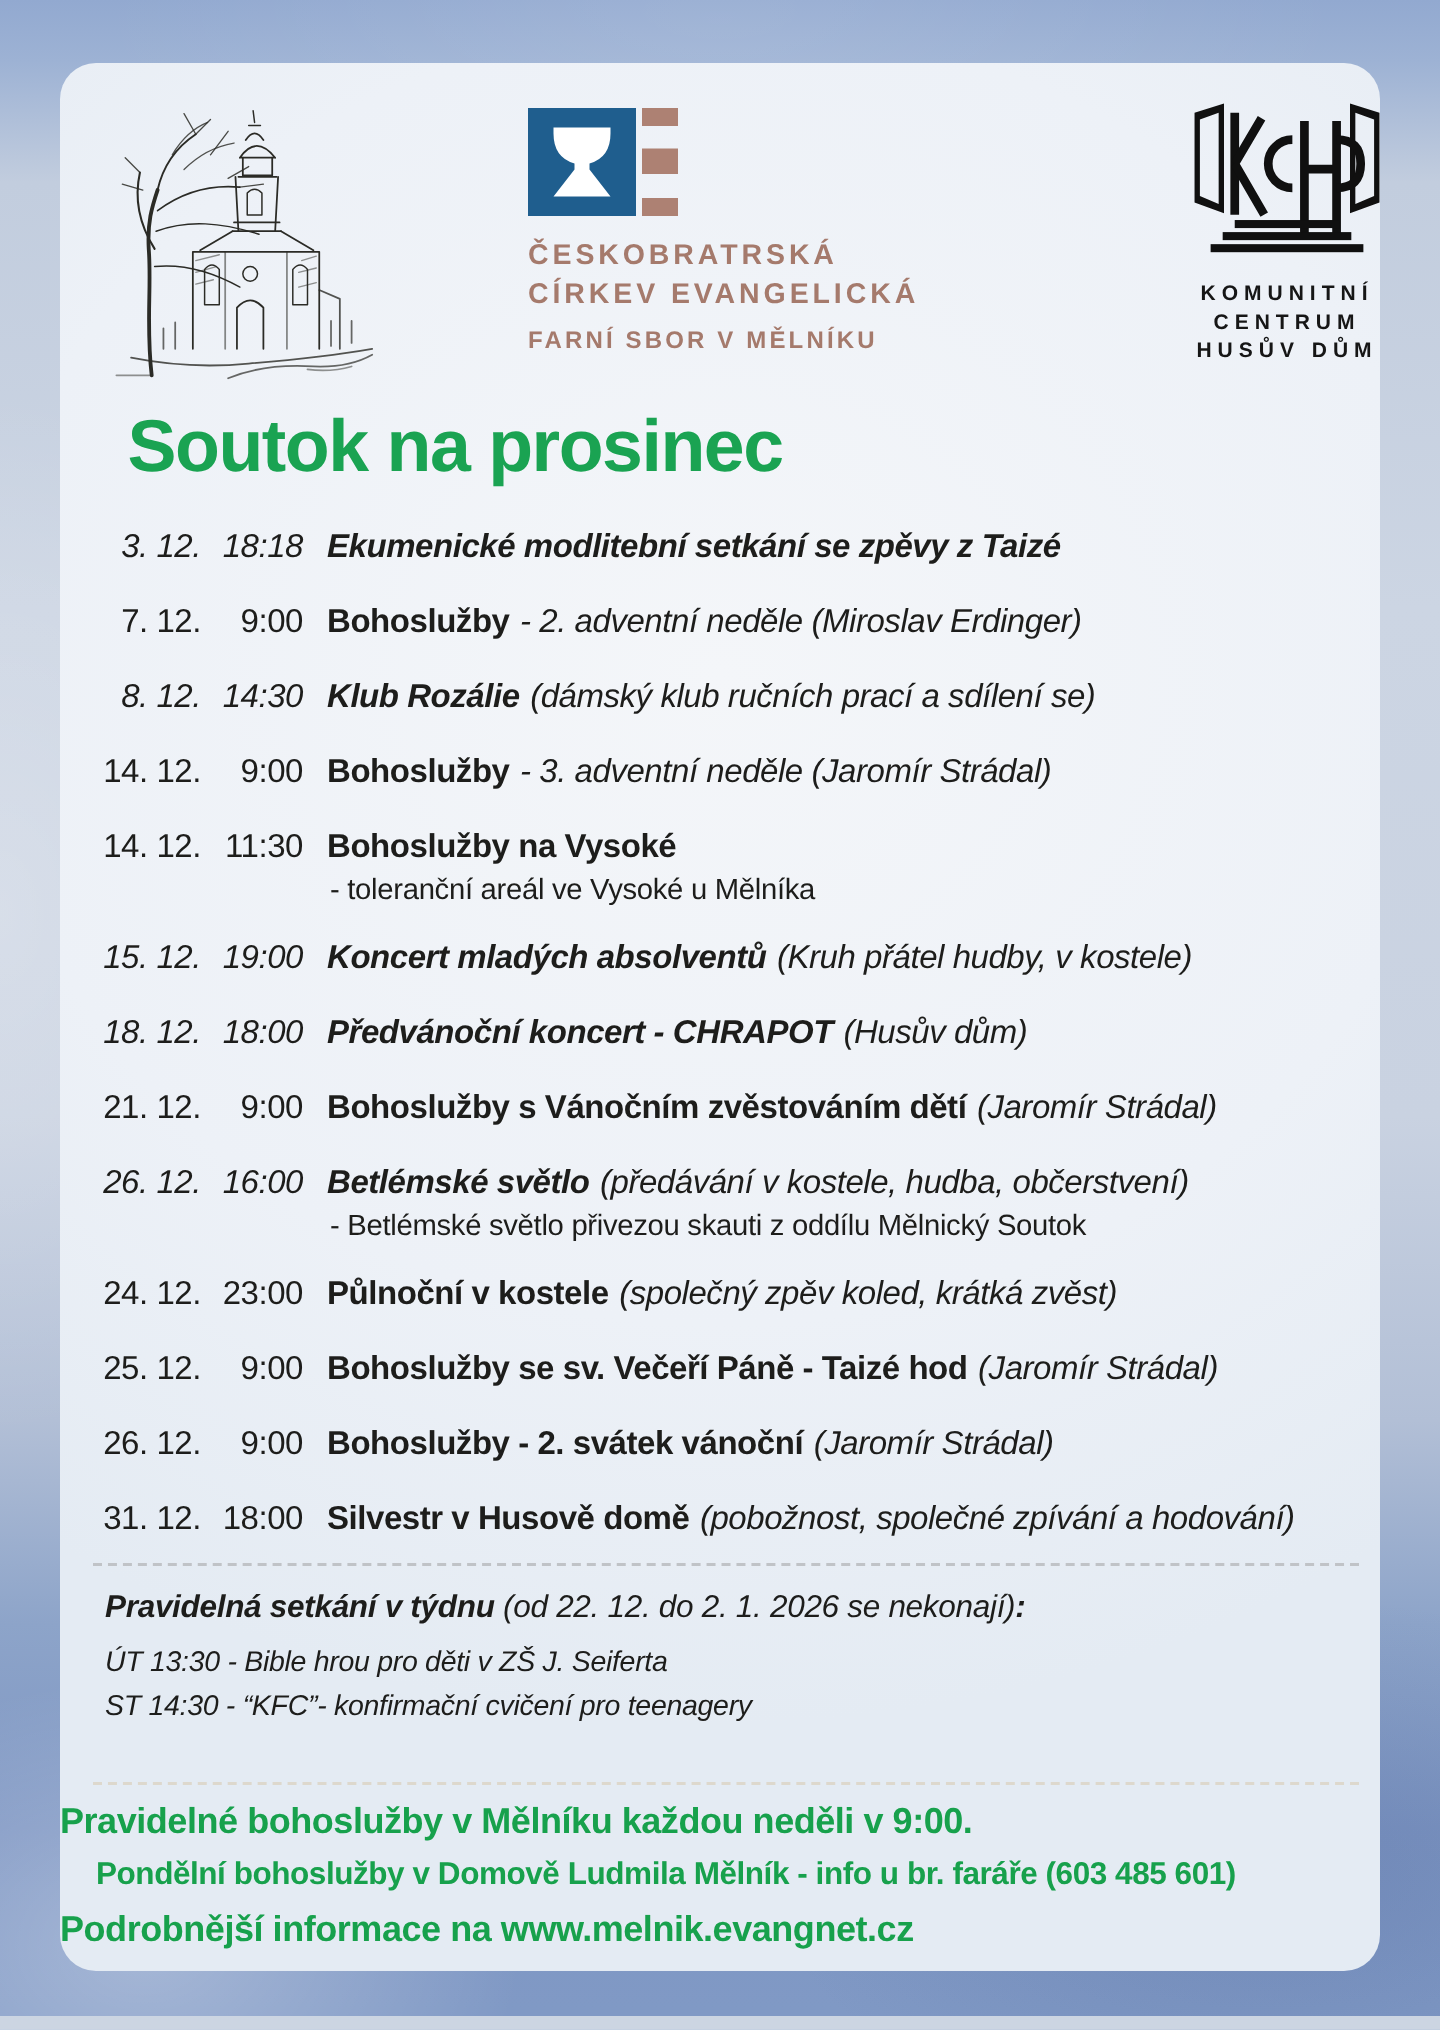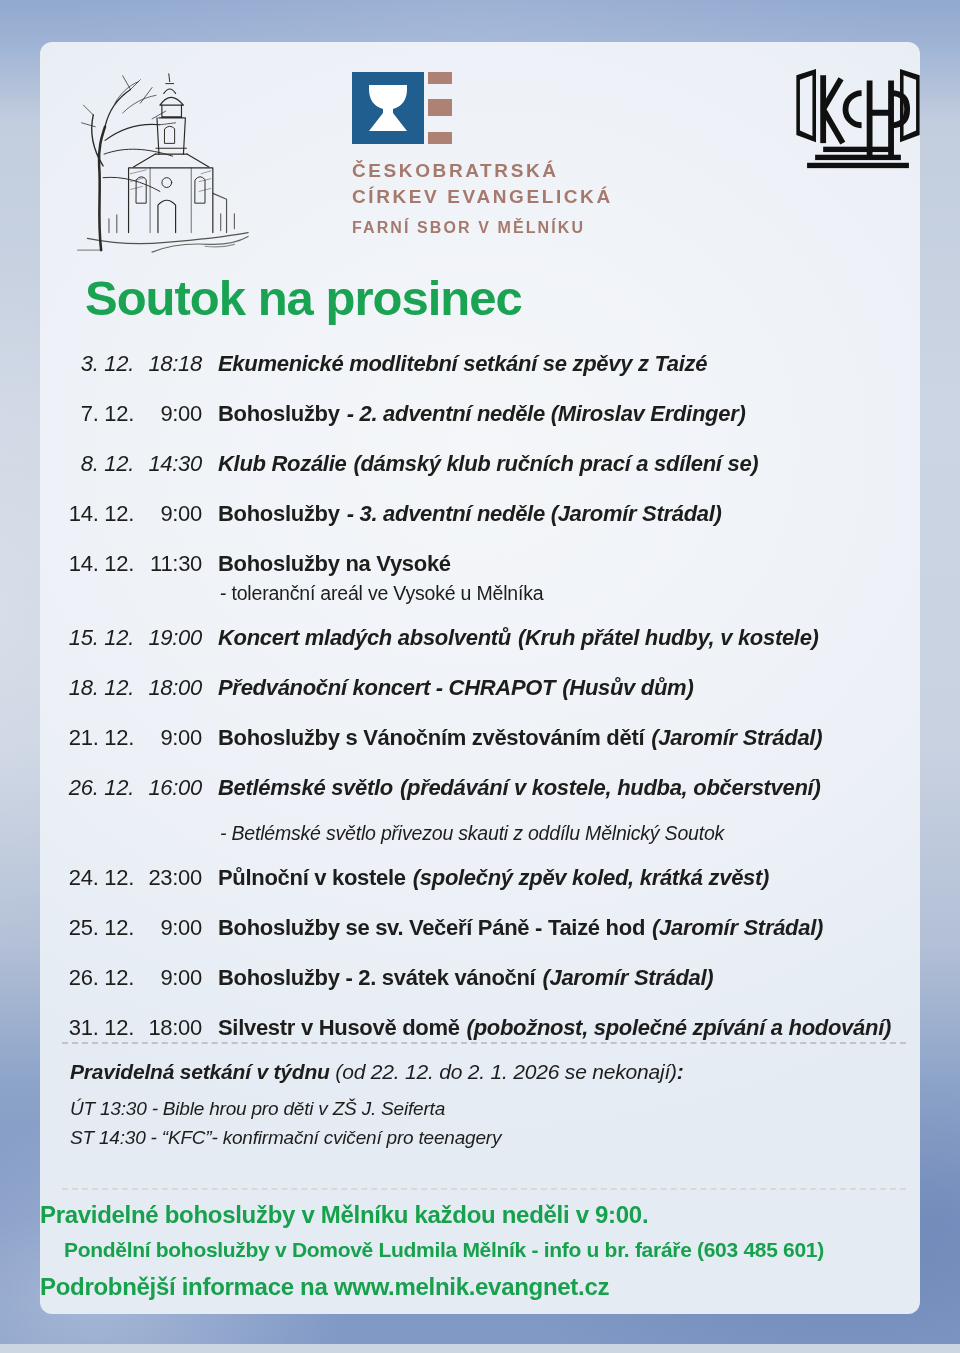--- a/index.html
+++ b/index.html
@@ -15,21 +15,21 @@
       radial-gradient(520px 280px at 88% 92%, rgba(60,85,140,.22), rgba(60,85,140,0) 65%),
       radial-gradient(700px 260px at 50% 1%, rgba(255,255,255,.10), rgba(255,255,255,0) 60%),
       radial-gradient(300px 500px at 0% 45%, rgba(255,255,255,.25), rgba(255,255,255,0) 70%),
       linear-gradient(180deg,#92a9d0 0%,#9db2d4 3%,#c2cdde 9%,#ccd5e3 30%,#c9d2e1 55%,#b2bfd6 70%,#8da4c9 80%,#7e96c3 90%,#8099c5 99%,#8099c5 100%);
   }
   .bg::after{
     content:"";position:absolute;left:0;right:0;bottom:0;height:9px;background:#ccd5e2;
   }
   .card{
     position:absolute;left:40px;top:42px;width:880px;height:1272px;
-    border-radius:12px;
+    border-radius:24px;
     background:
       radial-gradient(90% 55% at 50% 32%, #f4f6f9 0%, #edf1f7 62%, #e4ebf3 100%);
   }
   
   .church-svg{position:absolute;left:18px;top:22px;}
   .cce{position:absolute;left:312px;top:30px;}
   .cce-l1,.cce-l2{font-weight:bold;font-size:19px;letter-spacing:2.6px;color:#A57A6C;line-height:26px;}
   .cce-logo{display:block;margin-bottom:14px;}
   .cce-sub{font-weight:bold;font-size:16px;letter-spacing:2.1px;color:#A57A6C;margin-top:9px;}
   .kchd{position:absolute;left:728px;top:26px;width:180px;text-align:center;}
@@ -41,24 +41,24 @@
     font-size:49px;font-weight:bold;letter-spacing:-1px;color:#1AA352;
   }
   
   .events{position:absolute;left:22px;top:308px;right:16px;color:#1d1d1b;}
   .row{display:flex;align-items:baseline;margin-bottom:22px;font-size:22px;line-height:28px;letter-spacing:-0.3px;white-space:nowrap;}
   .row.has-sub{margin-bottom:0;}
   .date{width:72px;text-align:right;flex:none;}
   .time{width:56px;text-align:right;flex:none;margin-left:12px;}
   .text{margin-left:16px;}
   .etitle{font-weight:bold;}
-  .edesc{font-style:italic;font-weight:bold;margin-left:7px;margin-top:20px;}
+  .edesc{font-style:italic;font-weight:normal;margin-left:7px;margin-top:20px;}
   .row.it .date,.row.it .time,.row.it .etitle{font-style:italic;}
   .sub{font-size:19.5px;line-height:30px;margin:0 0 16px 158px;letter-spacing:-0.2px;}
-  .sub.it{font-style:italic;margin-top:16px;}
+  .sub.it{}
   
   .divider{position:absolute;left:22px;right:14px;border-top:2px dashed #c0c3c7;}
   .d1{top:1000px;}
   .d2{top:1146px;border-top-color:#ddd8cd;}
   
   .weekly{position:absolute;left:30px;top:1016px;color:#1d1d1b;}
   .wheading{font-size:21px;line-height:28px;margin-bottom:8px;letter-spacing:-0.2px;}
   .wheading b{font-style:italic;}
   .wheading .wrest{font-style:italic;}
   .witem{font-size:19px;font-style:italic;line-height:29px;letter-spacing:-0.2px;}
@@ -133,20 +133,25 @@
           <path d="M79 28 A18 18 0 1 0 79 64"></path>
           <path d="M88 14 V98 M112 14 V98 M88 50 H112"></path>
           <path d="M112 28 Q130 28 130 46 Q130 64 112 64"></path>
         </g>
         <g fill="#101010">
           <rect x="36" y="88" width="78" height="6"></rect>
           <rect x="27" y="97" width="96" height="6"></rect>
           <rect x="18" y="106" width="114" height="6"></rect>
         </g>
       </svg>
+      <div class="kchd-lines">
+          <div class="kline">KOMUNITNÍ</div>
+          <div class="kline">CENTRUM</div>
+          <div class="kline">HUSŮV DŮM</div>
+        </div>
     </div>
 
     <h1 class="title">Soutok na prosinec</h1>
 
     <div class="events">
         <div class="row it">
           <span class="date">3. 12.</span>
           <span class="time">18:18</span>
           <span class="text"><b class="etitle">Ekumenické modlitební setkání se zpěvy z Taizé</b></span>
         </div>

